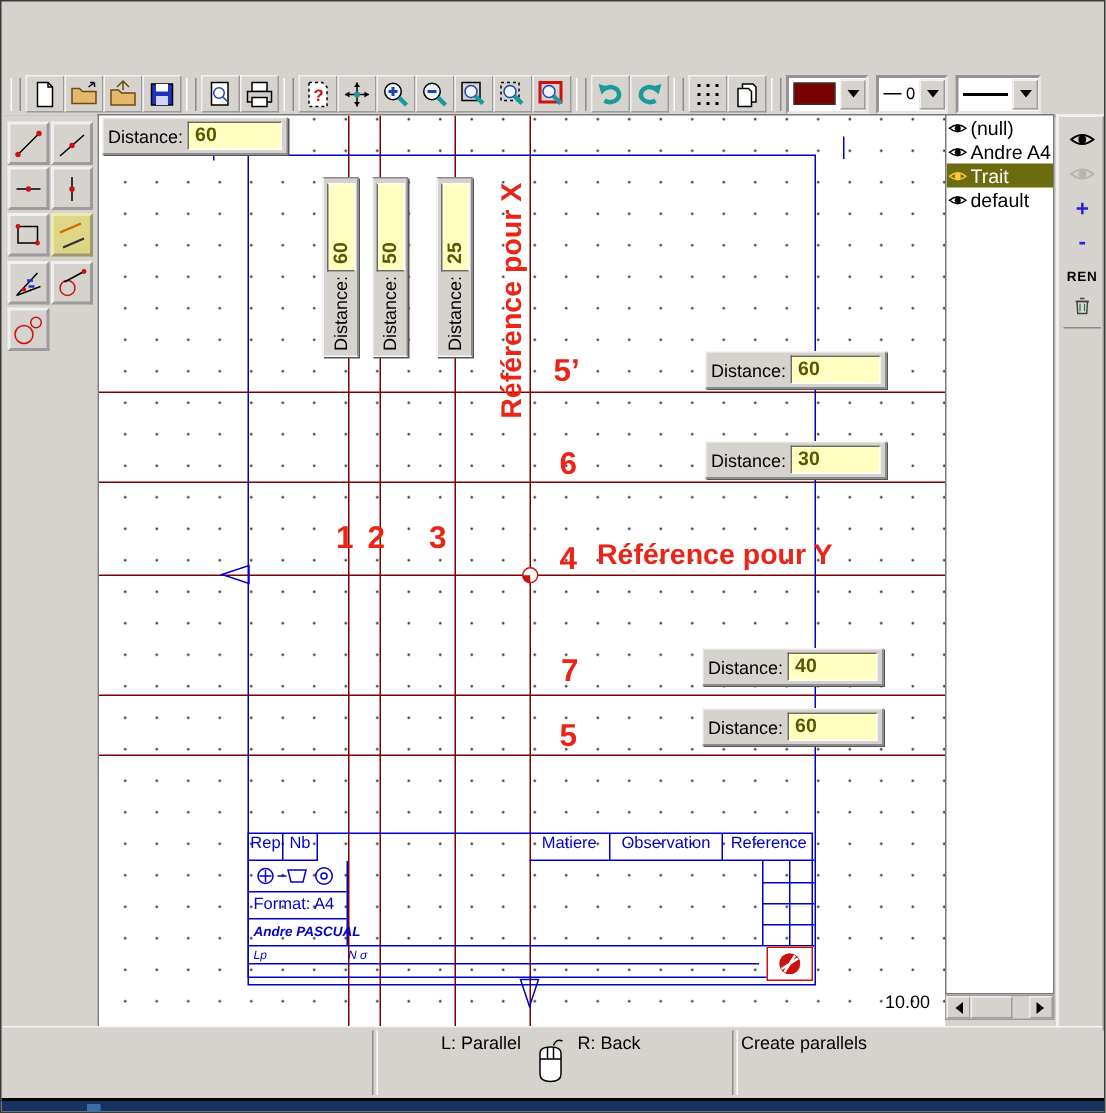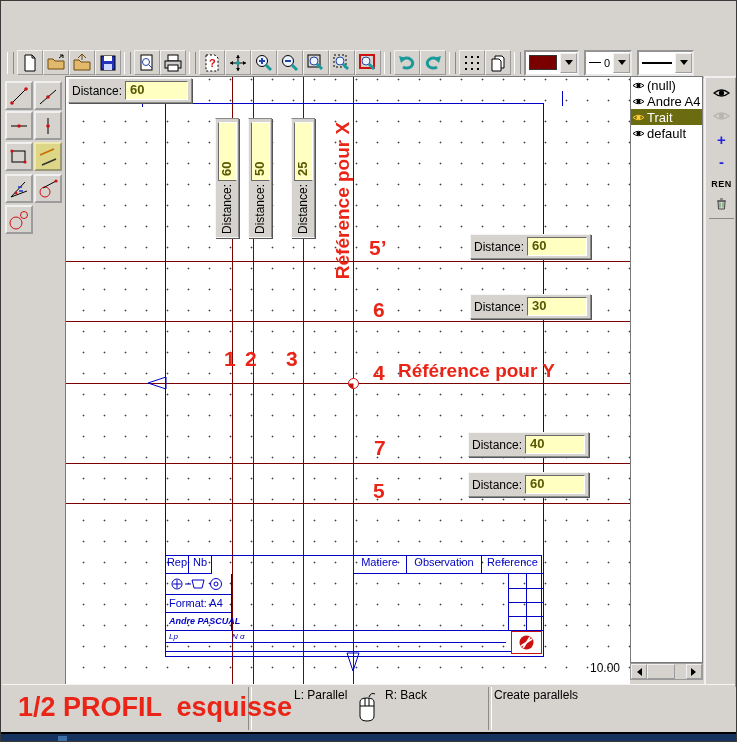--- a/index.html
+++ b/index.html
@@ -499,21 +499,20 @@
           <path d="M3 5 L12 5 M6 3 L9 3" stroke="#444"></path>
           <path d="M6 6.5 L6 11.5 M9 6.5 L9 11.5" stroke="#2a7a2a" stroke-width=".8"></path>
         </svg>
     </div>
     <div style="position:absolute;left:3px;top:140px;width:25px;border-top:1px solid #8a8a8a;"></div>
   </div>
 
   <div class="statusbar">
     <div class="sdiv" style="left:246px;"></div>
     <div class="sdiv" style="left:486px;"></div>
-    <div class="rednote">1/2 PROFIL  esquisse</div>
     <div class="hint" style="left:292px;top:3px;">L: Parallel</div>
     <div class="hint" style="left:383px;top:3px;">R: Back</div>
     <svg style="position:absolute;left:354px;top:5px;" width="22" height="34">
         <path d="M4 12 Q4 8 11 8 Q18 8 18 12 L18 26 Q18 31 11 31 Q4 31 4 26 Z" fill="#fff" stroke="#000"></path>
         <path d="M4 16 L18 16 M9 8 L9 16 M13 8 L13 16" stroke="#000"></path>
         <path d="M13 7 Q15 2 19 4" fill="none" stroke="#000"></path>
       </svg>
     <div class="hint" style="left:492px;top:3px;">Create parallels</div>
   </div>
 

